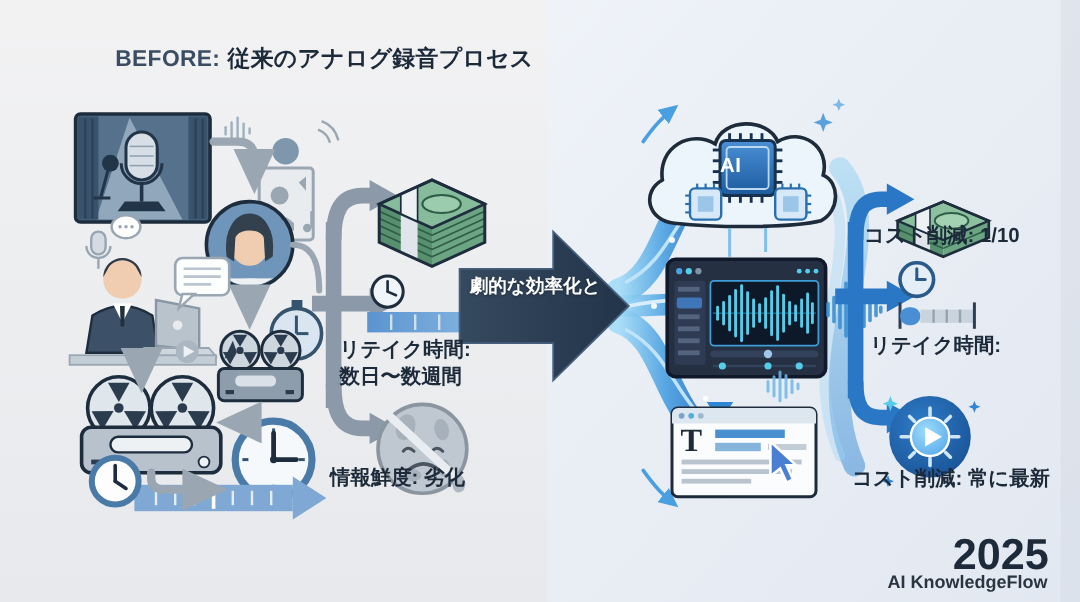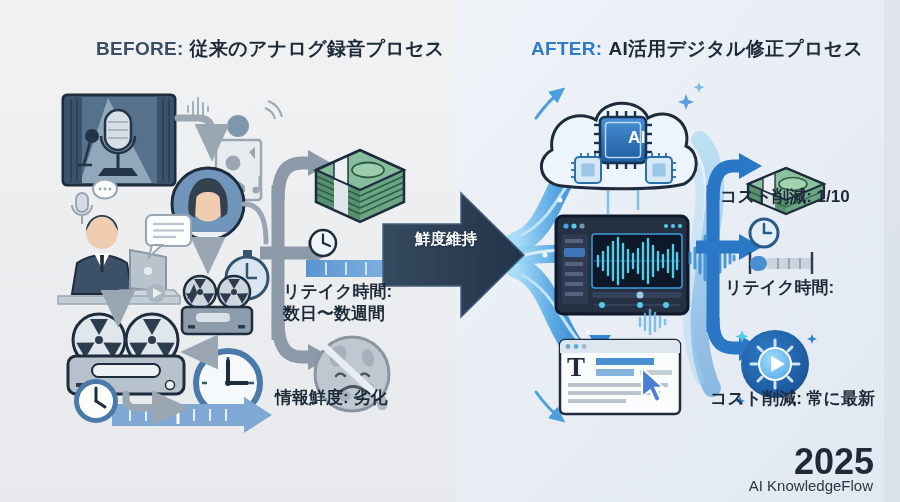--- a/index.html
+++ b/index.html
@@ -7,24 +7,24 @@
     position:relative;width:900px;height:502px;overflow:hidden;
     font-family:"Liberation Sans",sans-serif;background:#eceef0;
   }
   #stage svg{position:absolute;left:0;top:0;}
   .t{position:absolute;font-weight:bold;color:#1c2a39;white-space:nowrap;}
   .title{font-size:19px;letter-spacing:.3px;}
   .title .pre-dark{color:#3a4d62;margin-right:6px;}
   .title .pre-blue{color:#2d7cc9;margin-right:6px;}
   .lbl{font-size:17px;text-align:left;line-height:1.32;white-space:normal;}
   .arrowtxt{font-size:15.5px;color:#fff;text-align:center;line-height:1.55;width:132px;text-shadow:0 1px 2px rgba(0,0,0,.35);}
-  .chip-ai{font-size:17px;color:#fff;width:46px;text-align:right;letter-spacing:.5px;}
+  .chip-ai{font-size:17px;color:#fff;width:46px;text-align:left;letter-spacing:.5px;}
   .ed-t{font-family:"Liberation Serif",serif;font-size:27px;color:#1d2b3a;}
   .yr{font-size:36px;font-weight:800;color:#1c2a3a;right:26px;top:441px;}
-  .brand{font-size:15px;font-weight:normal;color:#2a3542;right:27px;top:477px;}
+  .brand{font-size:15px;font-weight:bold;color:#2a3542;right:27px;top:477px;}
 </style>
 </head>
 <body>
 
 <div id="stage">
 
 <svg width="900" height="502" viewBox="0 0 900 502">
 <defs>
   <linearGradient id="bgL" x1="0" y1="0" x2="0" y2="1">
     <stop offset="0" stop-color="#f2f2f3"></stop>
@@ -540,32 +540,29 @@
   <polygon points="771,356 785,364 771,372" fill="#ffffff"></polygon>
   <path d="M742 330 l1.8 4.6 4.6 1.8 -4.6 1.8 -1.8 4.6 -1.8 -4.6 -4.6 -1.8 4.6 -1.8 Z" fill="#54cdeb"></path>
   <path d="M812 334 l1.4 3.6 3.6 1.4 -3.6 1.4 -1.4 3.6 -1.4 -3.6 -3.6 -1.4 3.6 -1.4 Z" fill="#2f86d4"></path>
   <path d="M740 396 l1.4 3.6 3.6 1.4 -3.6 1.4 -1.4 3.6 -1.4 -3.6 -3.6 -1.4 3.6 -1.4 Z" fill="#2f86d4"></path>
 </g>
 </svg>
 
 <div class="t title" style="left:96px;top:36px">
   <span class="pre-dark">BEFORE:</span><span>従来のアナログ録音プロセス</span>
 </div>
-<div class="t title" style="left:531px;top:36px">
-  <span class="pre-blue">AFTER:</span><span>AI活用デジタル修正プロセス</span>
-</div>
 
 <div class="t lbl" style="left:283px;top:281px;width:145px">
   <div>リテイク時間:</div>
   <div>数日〜数週間</div>
 </div>
 <div class="t lbl" style="left:275px;top:387px;width:160px">情報鮮度: 劣化</div>
 
 <div class="t arrowtxt" style="left:380px;top:227px">
-  <div>鮮度維持</div>
+  <div>劇的な効率化と</div>
 </div>
 
 <div class="t chip-ai" style="left:600px;top:128px">AI</div>
 <div class="t ed-t" style="left:567px;top:352px">T</div>
 
 <div class="t lbl" style="left:720px;top:186px;width:150px">コスト削減: 1/10</div>
 <div class="t lbl" style="left:725px;top:277px;width:150px">
   <div>リテイク時間:</div>
 </div>
 <div class="t lbl" style="left:710px;top:388px;width:165px">コスト削減: 常に最新</div>

